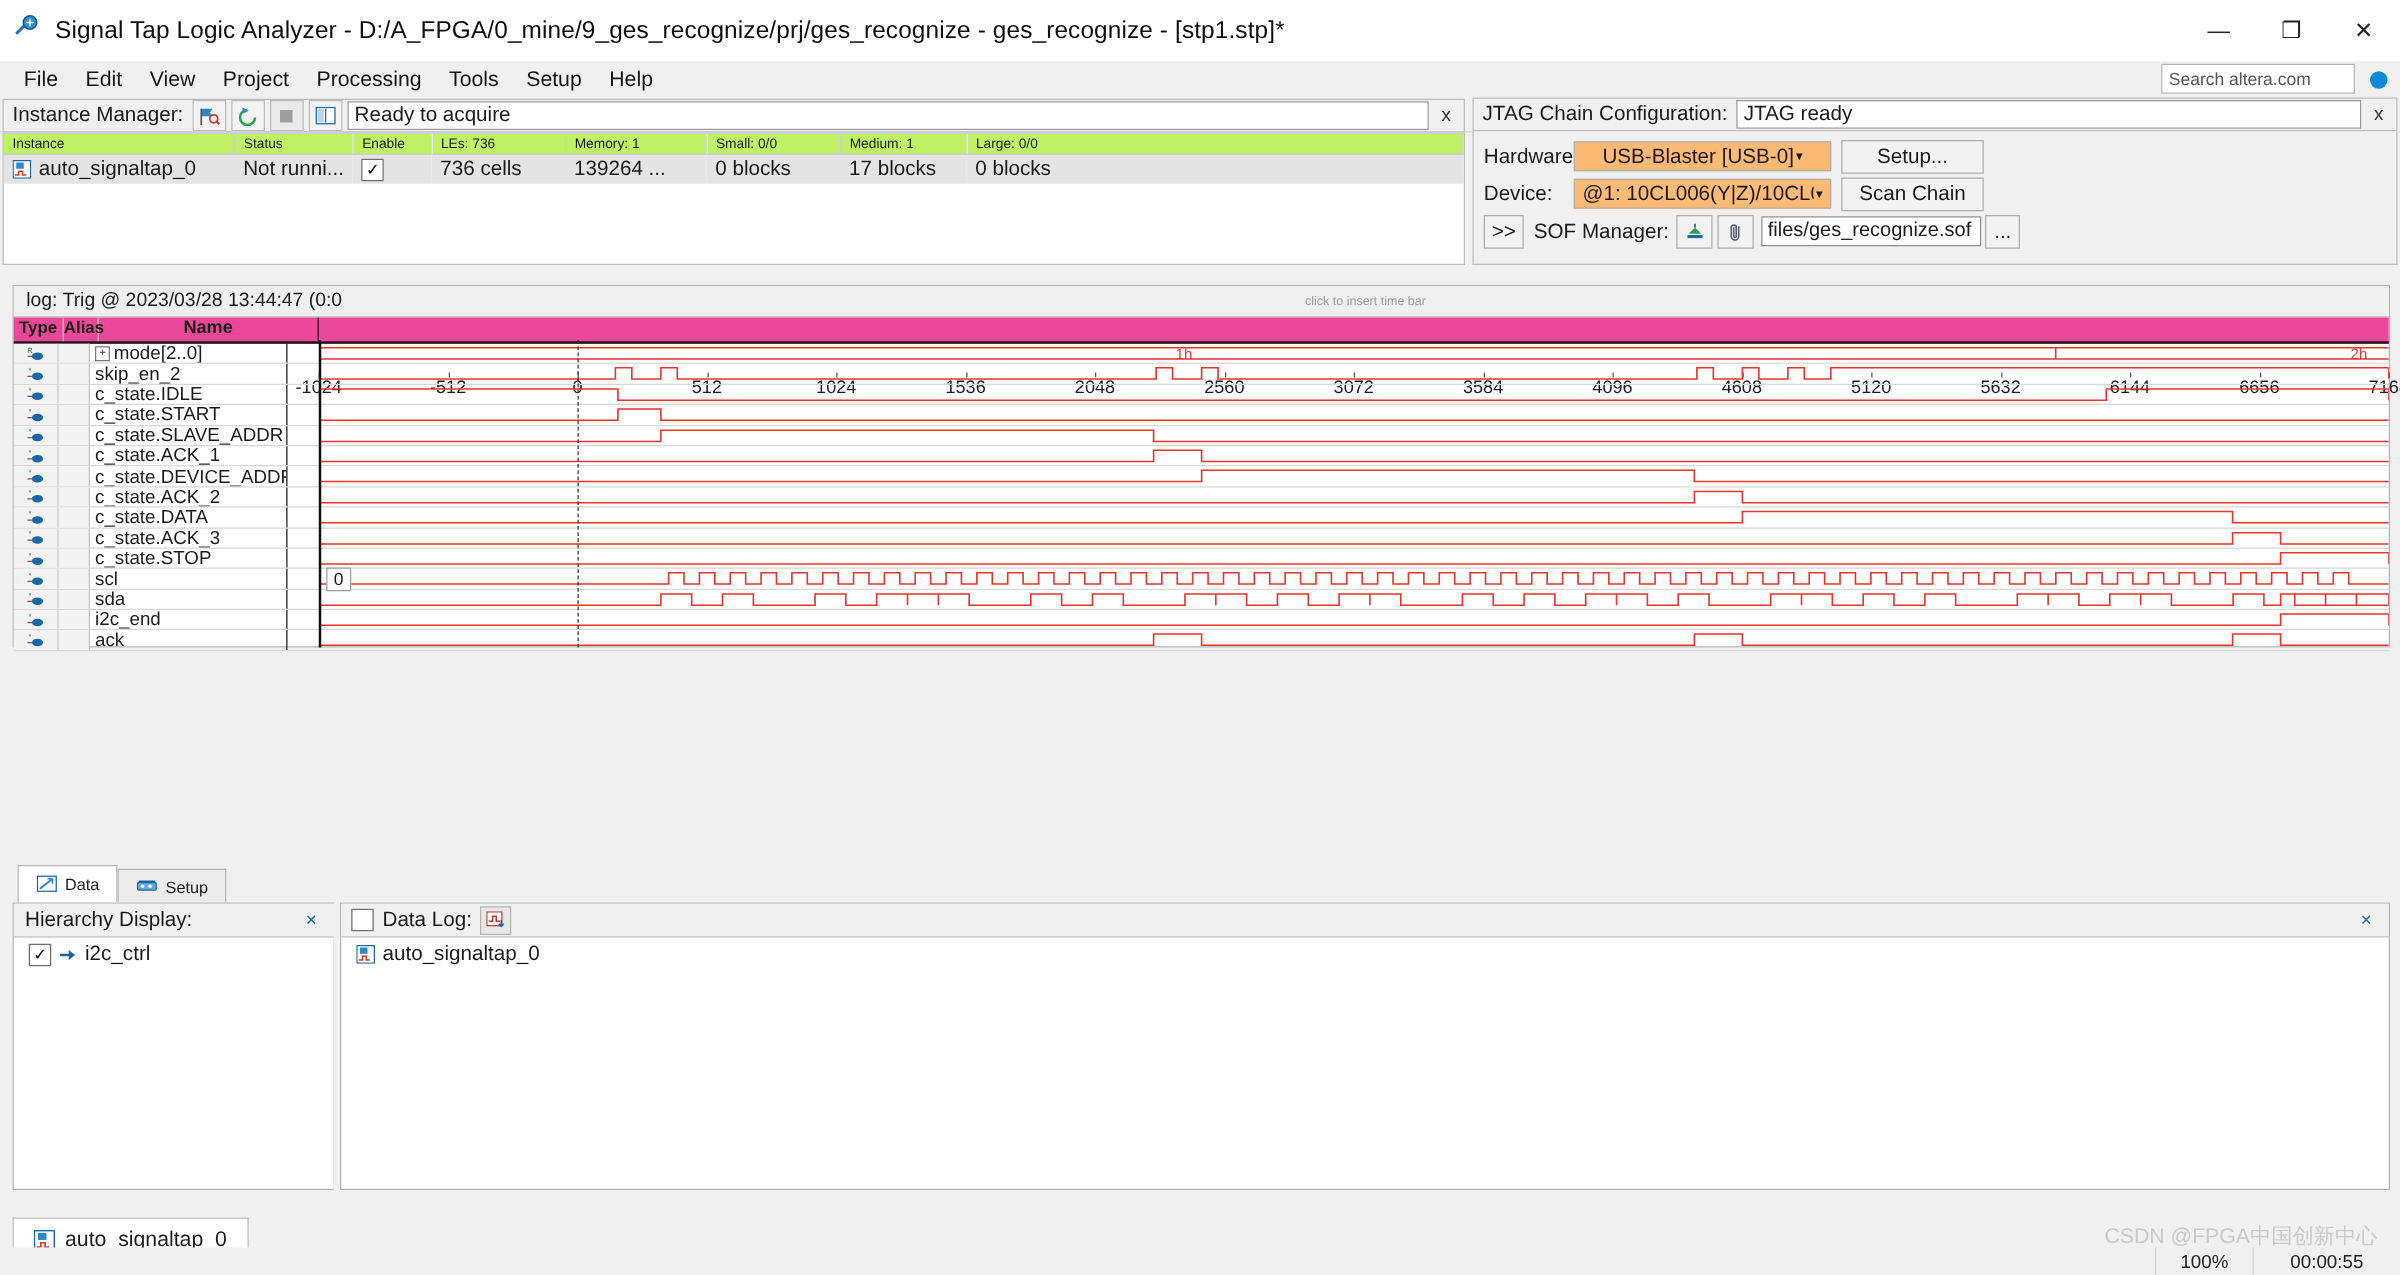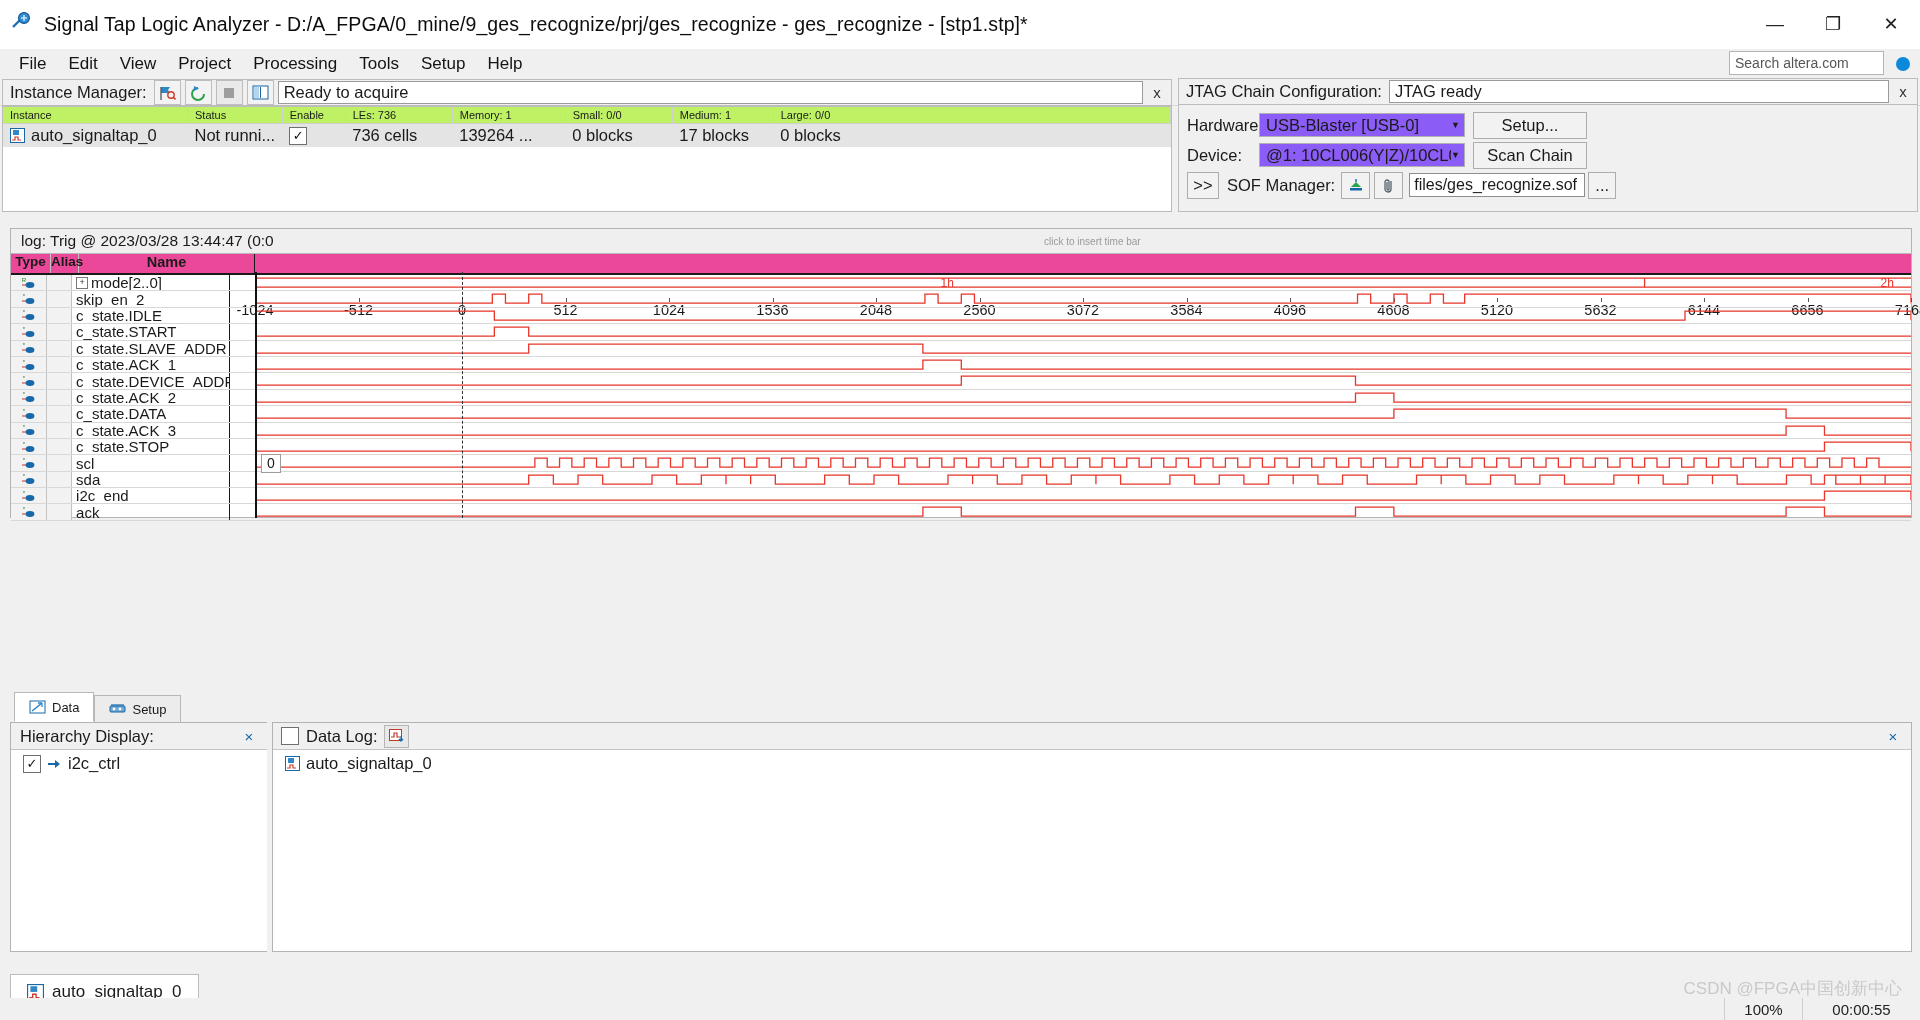--- a/index.html
+++ b/index.html
@@ -60,22 +60,22 @@
   .im-table td{font-size:16.5px;padding:2px 7px;white-space:nowrap;}
   .im-row{background:#e4e4e4;}
   .im-inst-cell{display:flex;align-items:center;gap:6px;}
 
   
   #jtag-panel{position:absolute;left:1178px;top:78px;width:740px;height:135px;}
   .jtag-body{border:1px solid #bcbcbc;border-top:none;background:#f0f0f0;
              height:107px;box-sizing:border-box;padding:5px 8px 0 8px;}
   .jrow{display:flex;align-items:center;height:30px;}
   .jlabel{width:72px;font-size:16.5px;}
-  .jselect{height:24px;background:#8b5cf6;border:1px solid #b0b0b0;
-           display:flex;align-items:center;justify-content:space-between;
+  .jselect{height:24px;background:#fdba74;border:1px solid #b0b0b0;
+           display:flex;align-items:center;justify-content:center;
            font-size:16.5px;padding:0 4px 0 6px;box-sizing:border-box;}
   .jbtn{height:25px;border:1px solid #adadad;background:#f2f2f2;font-size:16.5px;
         display:flex;align-items:center;justify-content:center;padding:0 10px;margin-left:8px;}
   .sof-field{height:24px;background:#fff;border:1px solid #8e8e8e;font-size:16px;
              display:flex;align-items:center;padding:0 4px;box-sizing:border-box;}
 
   
   #waveform-area{position:absolute;left:10px;top:228px;width:1902px;height:290px;
                  background:#fff;border:1px solid #b3b3b3;box-sizing:border-box;}
   .wf-logbar{height:24px;display:flex;align-items:center;background:#efefef;

